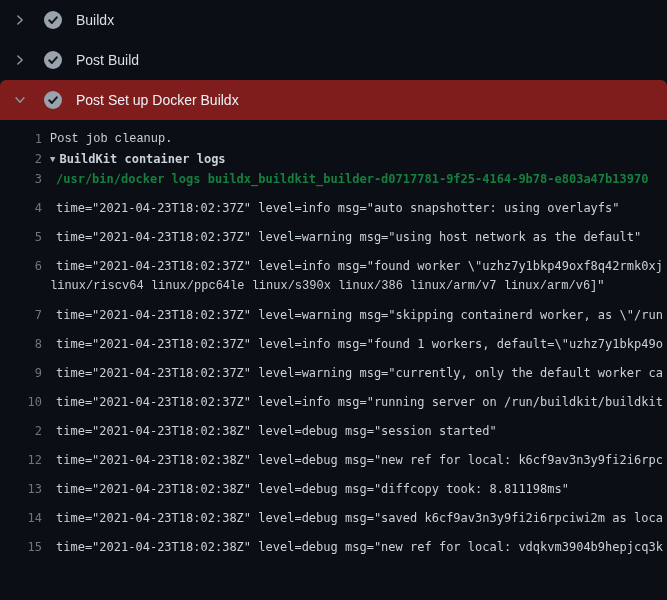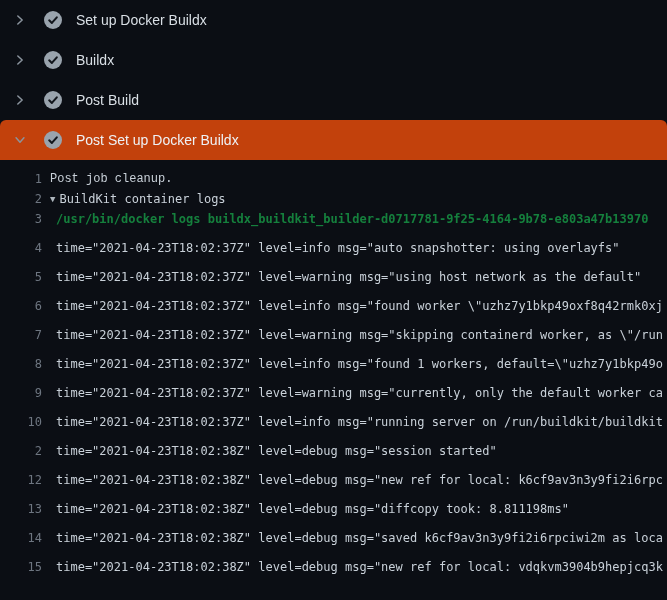--- a/index.html
+++ b/index.html
@@ -14,21 +14,21 @@
   .steps { width: 667px; }
   .step {
     display: flex;
     align-items: center;
     height: 40px;
     width: 667px;
     cursor: pointer;
     box-sizing: border-box;
   }
   .step.expanded {
-    background: #c2410c;
+    background: #7f1d1d;
     border-radius: 6px 6px 0 0;
   }
   .chev {
     width: 16px; height: 16px;
     margin-left: 12px;
     display: inline-flex;
     align-items: center;
     justify-content: center;
     flex: none;
   }
@@ -69,43 +69,29 @@
     cursor: pointer;
   }
   .txt { white-space: pre; }
   .row.base .txt, .row.cont .txt { padding-left: 8px; font-family: Liberation Mono, monospace; }
   .row.group .marker {
     padding-left: 8px;
     color: #aeb6bd;
     font-size: 9px;
     cursor: pointer;
   }
-  .row.group .txt { padding-left: 4px; }
+  .row.group .txt { padding-left: 4px; font-weight: bold; }
   .row.log .txt, .row.command .txt { padding-left: 14px; }
   .row.command .txt { color: #15803d; font-weight: bold; }
 </style>
 </head>
 <body>
 
 <div class="steps">
 
-  <div class="step">
-    <span class="chev">
-      <svg viewBox="0 0 16 16" width="14" height="14">
-          <path d="M5.5 3.5 L10.5 8 L5.5 12.5" stroke="#8b949e" stroke-width="1.7" fill="none" stroke-linecap="round" stroke-linejoin="round"></path>
-        </svg>
-    </span>
-    <span class="check">
-      <svg viewBox="0 0 16 16" width="18" height="18">
-          <circle cx="8" cy="8" r="8" fill="#99a3ad"></circle>
-          <path d="M4.6 8.3 L7 10.6 L11.4 5.6" stroke="#12161c" stroke-width="1.8" fill="none" stroke-linecap="round" stroke-linejoin="round"></path>
-        </svg>
-    </span>
-    <span class="step-label">Set up Docker Buildx</span>
-  </div>
 
   <div class="step">
     <span class="chev">
       <svg viewBox="0 0 16 16" width="14" height="14">
           <path d="M5.5 3.5 L10.5 8 L5.5 12.5" stroke="#8b949e" stroke-width="1.7" fill="none" stroke-linecap="round" stroke-linejoin="round"></path>
         </svg>
     </span>
     <span class="check">
       <svg viewBox="0 0 16 16" width="18" height="18">
           <circle cx="8" cy="8" r="8" fill="#99a3ad"></circle>
@@ -147,20 +133,21 @@
 
 </div>
 
 <div class="log">
     <div class="row base"><span class="num">1</span><span class="txt">Post job cleanup.</span></div>
     <div class="row group"><span class="num">2</span><span class="marker">▼</span><span class="txt">BuildKit container logs</span></div>
     <div class="row command"><span class="num">3</span><span class="txt">/usr/bin/docker logs buildx_buildkit_builder-d0717781-9f25-4164-9b78-e803a47b13970</span></div>
     <div class="row log"><span class="num">4</span><span class="txt">time="2021-04-23T18:02:37Z" level=info msg="auto snapshotter: using overlayfs"</span></div>
     <div class="row log"><span class="num">5</span><span class="txt">time="2021-04-23T18:02:37Z" level=warning msg="using host network as the default"</span></div>
     <div class="row log"><span class="num">6</span><span class="txt">time="2021-04-23T18:02:37Z" level=info msg="found worker \"uzhz7y1bkp49oxf8q42rmk0xj</span></div>
+    <div class="row cont"><span class="num"></span><span class="txt">linux/riscv64 linux/ppc64le linux/s390x linux/386 linux/arm/v7 linux/arm/v6]"</span></div>
     <div class="row log"><span class="num">7</span><span class="txt">time="2021-04-23T18:02:37Z" level=warning msg="skipping containerd worker, as \"/run</span></div>
     <div class="row log"><span class="num">8</span><span class="txt">time="2021-04-23T18:02:37Z" level=info msg="found 1 workers, default=\"uzhz7y1bkp49o</span></div>
     <div class="row log"><span class="num">9</span><span class="txt">time="2021-04-23T18:02:37Z" level=warning msg="currently, only the default worker ca</span></div>
     <div class="row log"><span class="num">10</span><span class="txt">time="2021-04-23T18:02:37Z" level=info msg="running server on /run/buildkit/buildkit</span></div>
     <div class="row log"><span class="num">2</span><span class="txt">time="2021-04-23T18:02:38Z" level=debug msg="session started"</span></div>
     <div class="row log"><span class="num">12</span><span class="txt">time="2021-04-23T18:02:38Z" level=debug msg="new ref for local: k6cf9av3n3y9fi2i6rpc</span></div>
     <div class="row log"><span class="num">13</span><span class="txt">time="2021-04-23T18:02:38Z" level=debug msg="diffcopy took: 8.811198ms"</span></div>
     <div class="row log"><span class="num">14</span><span class="txt">time="2021-04-23T18:02:38Z" level=debug msg="saved k6cf9av3n3y9fi2i6rpciwi2m as loca</span></div>
     <div class="row log"><span class="num">15</span><span class="txt">time="2021-04-23T18:02:38Z" level=debug msg="new ref for local: vdqkvm3904b9hepjcq3k</span></div>
     <div class="row log"></div>

